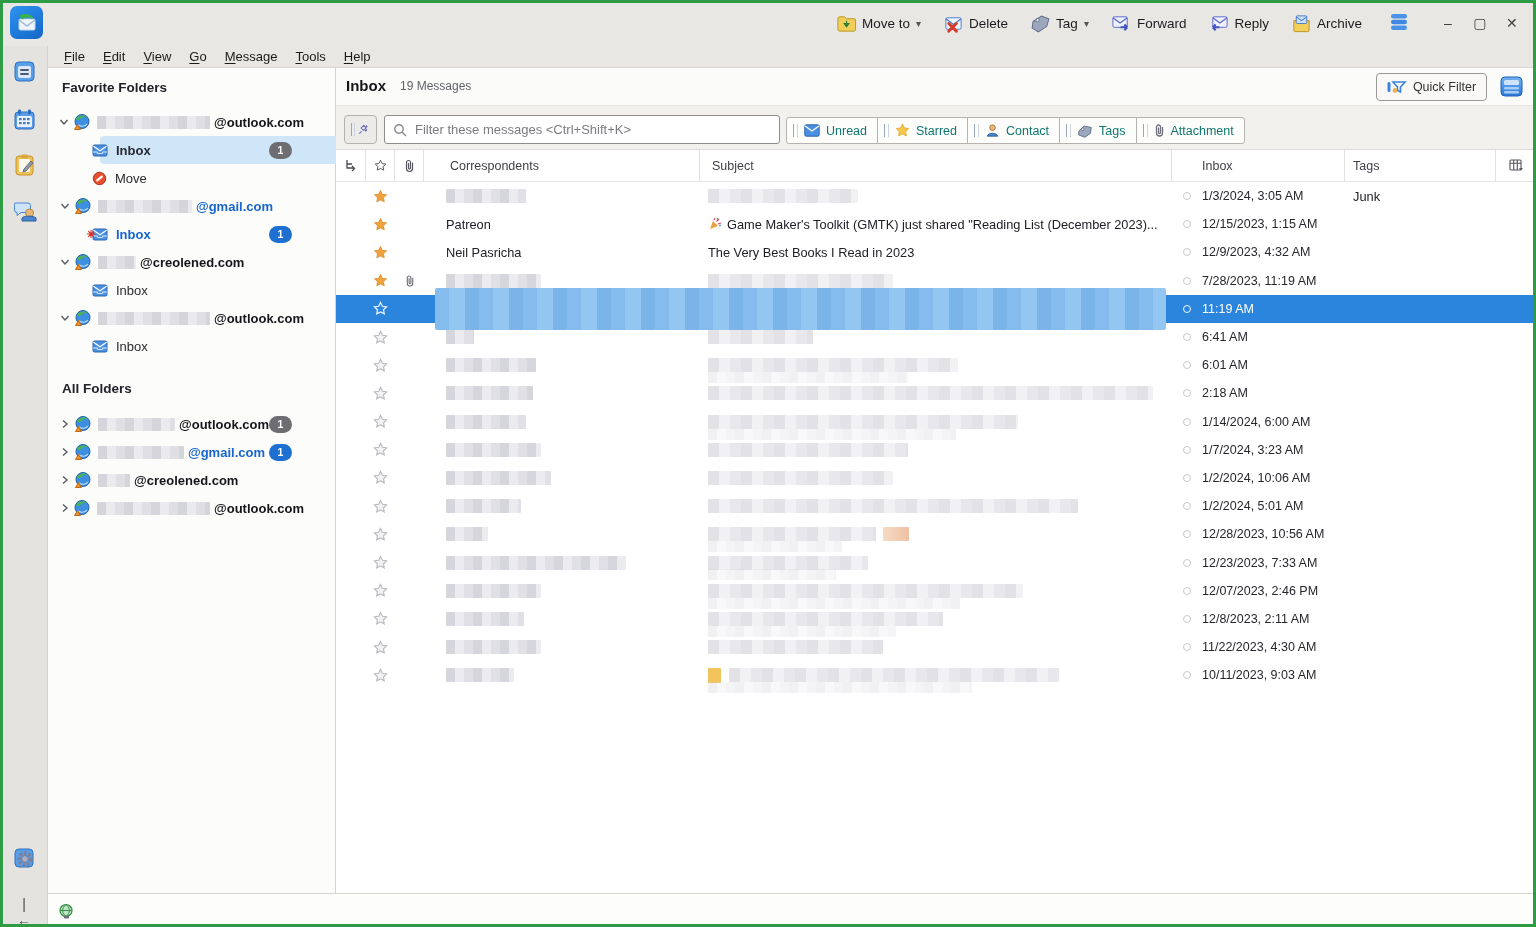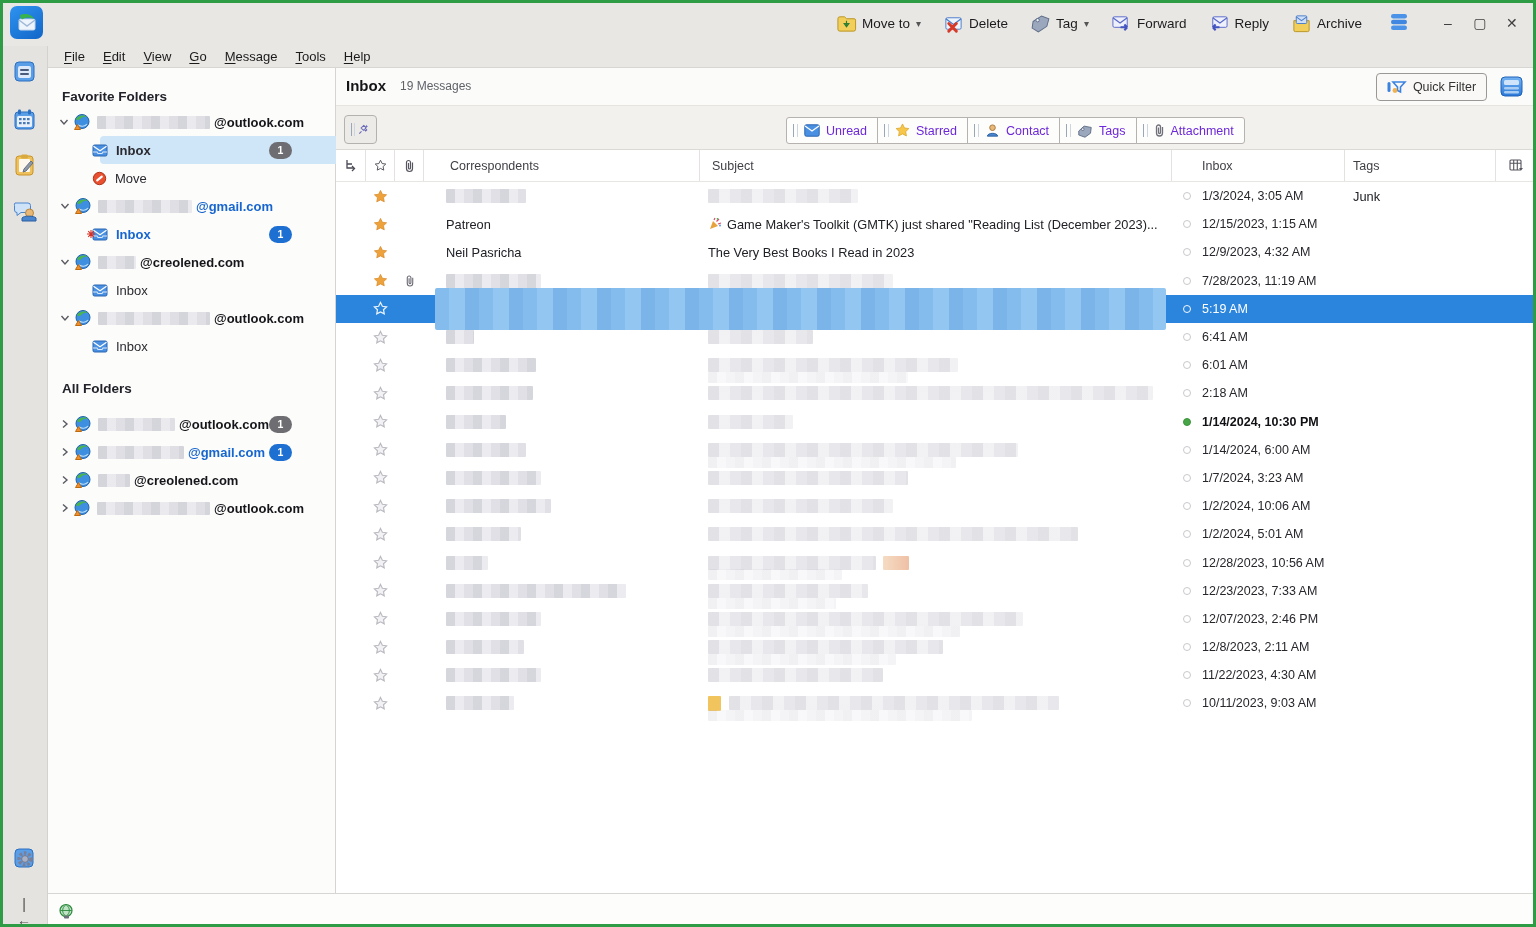--- a/index.html
+++ b/index.html
@@ -64,21 +64,21 @@
   
   #quickbar{left:0;top:38px;width:1200px;height:44px;background:#f3f1ee;border-bottom:1px solid #dcdad7;box-sizing:border-box;}
   #pin-btn{left:8px;top:9px;width:33px;height:29px;border:1px solid #b4b1ae;border-radius:4px;background:#edebe8;
      display:flex;align-items:center;justify-content:center;gap:2px;}
   #search-box{left:48px;top:9px;width:396px;height:29px;border:1px solid #8f8d8a;border-radius:3px;background:#fff;
      display:flex;align-items:center;box-sizing:border-box;padding:0 8px;gap:6px;}
   #search-input{border:0;outline:0;flex:1;font-size:13px;color:#333;background:transparent;}
   #search-input::placeholder{color:#7b7b80;}
   #filter-btns{left:451px;top:11px;display:flex;}
   .fbtn{height:27px;border:1px solid #b5b2af;background:#fdfdfc;display:flex;align-items:center;gap:6px;
-        font-size:12.5px;color:#6d28d9;padding:0 10px 0 6px;margin-left:-1px;}
+        font-size:12.5px;color:#0f766e;padding:0 10px 0 6px;margin-left:-1px;}
   .fbtn:first-child{border-radius:3px 0 0 3px;}
   .fbtn:last-child{border-radius:0 3px 3px 0;}
   .grip{width:3px;height:13px;border-left:1px solid #9aa7b8;border-right:1px solid #cdd6e0;}
   
   #colheader{left:0;top:82px;width:1200px;height:32px;background:#fff;border-bottom:1px solid #e8e6e3;box-sizing:border-box;
      display:grid;grid-template-columns:30px 29px 29px 276px 472px 30px 143px 151px 1fr;align-items:center;}
   .hcell{height:100%;display:flex;align-items:center;font-size:12.5px;color:#3f3f46;}
   .hdiv{border-right:1px solid #e4e2e0;box-sizing:border-box;}
   .hicon{justify-content:center;}
   .h-corr,.h-subj{padding-left:26px;box-sizing:border-box;}
@@ -254,21 +254,21 @@
     <svg width="27" height="27" viewBox="0 0 27 27">
         <rect x="4" y="4" width="18" height="18" rx="4" fill="#5b9ee8" stroke="#2a6fc0"></rect>
         <circle cx="14" cy="14" r="6" fill="none" stroke="#7a7f96" stroke-width="3.4" stroke-dasharray="2.6 1.8"></circle>
         <circle cx="14" cy="14" r="3.4" fill="#aab0c4" stroke="#70768c"></circle>
       </svg>
   </button>
 </div>
 <button id="collapse-btn" class="abs">|←</button>
 
 <div id="folderpane" class="abs">
-  <div class="pane-header" style="top:16px">Favorite Folders</div>
+  <div class="pane-header" style="top:7px">Favorite Folders</div>
   <button class="kebab" style="top:10px">⋮</button>
   <div id="fav-rows">
       <div class="srow" style="top: 40px;">
         <span class="chevbox">
           <svg width="10" height="10" viewBox="0 0 10 10">
             <path d="M1.5 3l3.5 4 3.5-4" fill="none" stroke="#5a5a62" stroke-width="1.4"></path>
           </svg>
         </span>
         <span style="display:flex;margin-left:2px">
           <svg width="18" height="18" viewBox="0 0 18 18">
@@ -494,20 +494,27 @@
 
   <div id="quickbar" class="abs">
     <button id="pin-btn" class="abs">
       <span class="grip"></span>
       <svg width="17" height="17" viewBox="0 0 17 17">
           <path d="M9 3l3 3-1 1 2 2-1.5 1.5-2-2-1 1L5.5 6.5z" fill="none" stroke="#6a6ab8" stroke-width="1.4"></path>
           <path d="M6 11l-3 3" stroke="#6a6ab8" stroke-width="1.4"></path>
           <path d="M12.5 2l.7 1.6L15 4l-1.6.7-.6 1.6-.7-1.6L10.5 4l1.6-.6z" fill="#6a6ab8"></path>
         </svg>
     </button>
+    <div id="search-box" class="abs">
+      <svg width="14" height="14" viewBox="0 0 14 14">
+          <circle cx="6" cy="6" r="4.2" fill="none" stroke="#8a8a90" stroke-width="1.4"></circle>
+          <path d="M9.2 9.2L13 13" stroke="#8a8a90" stroke-width="1.4"></path>
+        </svg>
+      <input id="search-input" placeholder="Filter these messages &lt;Ctrl+Shift+K&gt;" style="">
+    </div>
     <div id="filter-btns" class="abs">
         <button class="fbtn">
           <span class="grip"></span>
           <span style="display:flex">
             <svg width="16" height="13" viewBox="0 0 16 13">
               <rect x="0.8" y="0.8" width="14.4" height="11.4" rx="1.5" fill="#4a90e2" stroke="#2a66b0"></rect>
               <path d="M1 2l7 5 7-5" fill="none" stroke="#fff" stroke-width="1.3"></path>
             </svg>
           </span>
           <span>Unread</span>
@@ -687,21 +694,21 @@
           <svg class="star selstar" viewBox="0 0 16 16">
             <path d="M8 1.5l2 4.1 4.5.6-3.3 3.1.8 4.4L8 11.6 4 13.7l.8-4.4L1.5 6.2l4.5-.6z"></path>
           </svg>
         </div>
         <div class="cell c-clip"></div>
         <div class="cell c-corr" style="position:relative"></div>
         <div class="cell c-subj" style="position:relative"></div>
         <div class="cell c-dot">
           <span class="dot white"></span>
         </div>
-        <div class="cell c-date">5:19 AM</div>
+        <div class="cell c-date">11:19 AM</div>
         <div class="cell c-tags"></div>
         <div class="cell"></div>
         <div class="sel-blur"></div>
       </div>
       <div class="row">
         <div class="cell c-thread"></div>
         <div class="cell c-star">
           <svg class="star outline" viewBox="0 0 16 16">
             <path d="M8 1.5l2 4.1 4.5.6-3.3 3.1.8 4.4L8 11.6 4 13.7l.8-4.4L1.5 6.2l4.5-.6z"></path>
           </svg>
@@ -753,41 +760,20 @@
         <div class="cell c-corr" style="position:relative">
           <span class="redact" style="width:87px"></span>
         </div>
         <div class="cell c-subj" style="position:relative">
           <span class="redact subj-redact" style="width:445px"></span>
         </div>
         <div class="cell c-dot">
           <span class="dot"></span>
         </div>
         <div class="cell c-date">2:18 AM</div>
-        <div class="cell c-tags"></div>
-        <div class="cell"></div>
-      </div>
-      <div class="row">
-        <div class="cell c-thread"></div>
-        <div class="cell c-star">
-          <svg class="star outline" viewBox="0 0 16 16">
-            <path d="M8 1.5l2 4.1 4.5.6-3.3 3.1.8 4.4L8 11.6 4 13.7l.8-4.4L1.5 6.2l4.5-.6z"></path>
-          </svg>
-        </div>
-        <div class="cell c-clip"></div>
-        <div class="cell c-corr" style="position:relative">
-          <span class="redact" style="width:60px"></span>
-        </div>
-        <div class="cell c-subj" style="position:relative">
-          <span class="redact subj-redact" style="width:85px"></span>
-        </div>
-        <div class="cell c-dot">
-          <span class="dot green"></span>
-        </div>
-        <div class="cell c-date bold">1/14/2024, 10:30 PM</div>
         <div class="cell c-tags"></div>
         <div class="cell"></div>
       </div>
       <div class="row">
         <div class="cell c-thread"></div>
         <div class="cell c-star">
           <svg class="star outline" viewBox="0 0 16 16">
             <path d="M8 1.5l2 4.1 4.5.6-3.3 3.1.8 4.4L8 11.6 4 13.7l.8-4.4L1.5 6.2l4.5-.6z"></path>
           </svg>
         </div>

